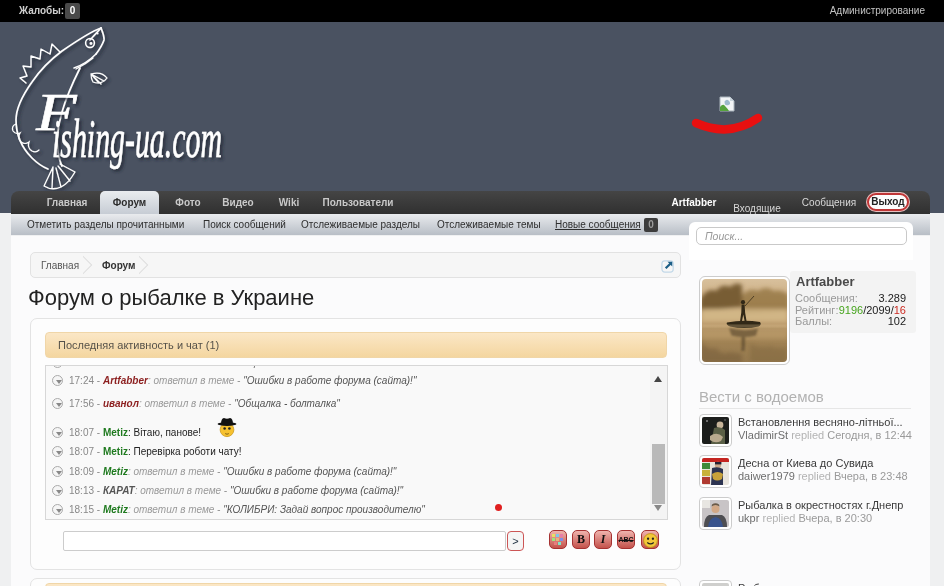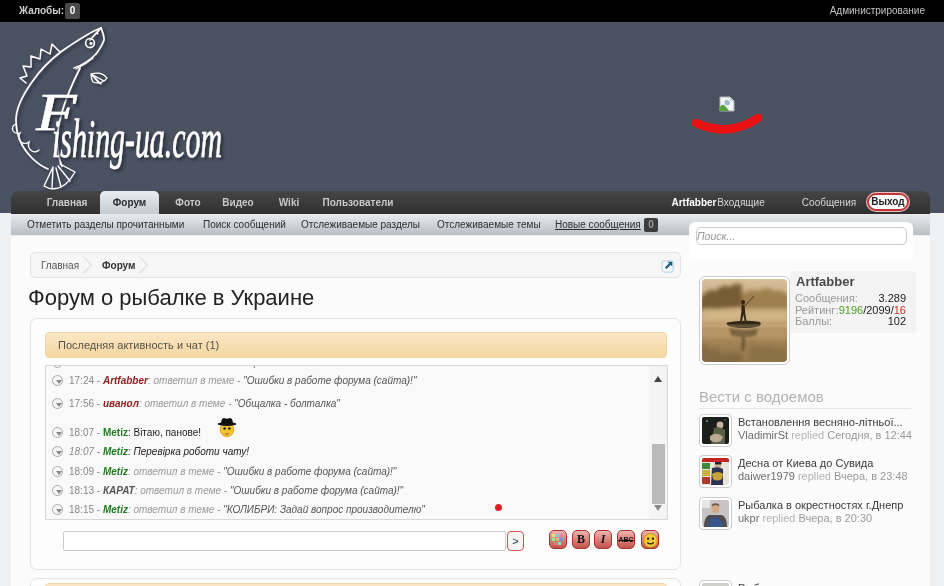--- a/index.html
+++ b/index.html
@@ -26,21 +26,21 @@
 
 #subnav { position:absolute; left:11px; top:214px; width:919px; height:21px; background:linear-gradient(#e9ebee,#b8bec6); }
 .snl { position:absolute; top:0; height:21px; line-height:21px; font-size:10px; color:#2e2e2e; }
 #snbadge { position:absolute; left:633px; top:3.5px; width:14px; height:14px; background:#3d3d3d; color:#9a9a9a; font-size:10px; font-weight:bold; text-align:center; line-height:14px; border-radius:2px; }
 
 
 #content { position:absolute; left:11px; top:236px; width:919px; height:350px; background:#fbfbfc; }
 
 
 #searchpanel { position:absolute; left:689px; top:222px; width:224px; height:38px; background:#fff; border-radius:6px 6px 0 0; }
-#searchinput { position:absolute; left:7px; top:5px; width:211px; height:18px; border:1px solid #c9c9c9; border-radius:5px; background:#fff; font-size:10.5px; font-style:italic; color:#999; line-height:16px; }
+#searchinput { position:absolute; left:7px; top:5px; width:211px; height:18px; border:1px solid #c9c9c9; border-radius:5px; background:#fff; font-size:10.5px; font-style:italic; color:#999; line-height:16px; padding-left:8px; }
 
 
 #crumb { position:absolute; left:30px; top:252px; width:651px; height:26px; background:#f6f6f6; border:1px solid #e2e2e2; border-radius:5px; }
 #crumb .c1 { position:absolute; left:10px; top:7px; font-size:10px; color:#555; }
 #crumb .c2 { position:absolute; left:71px; top:7px; font-size:10px; font-weight:bold; color:#333; }
 .chev { position:absolute; top:2px; width:14px; height:20px; overflow:hidden; }
 .chev:before { content:""; position:absolute; left:-10px; top:2px; width:14px; height:14px; border:1px solid #ddd; transform:rotate(45deg); }
 #crumbicon { position:absolute; left:630px; top:5px; width:15px; height:15px; }
 
 
@@ -145,21 +145,21 @@
   </svg>
 
   <div id="nav">
     <span class="tab" style="left:26px;width:60px;">Главная</span>
     <span id="tab-active">Форум</span>
     <span class="tab" style="left:157px;width:40px;">Фото</span>
     <span class="tab" style="left:207px;width:40px;">Видео</span>
     <span class="tab" style="left:258px;width:40px;">Wiki</span>
     <span class="tab" style="left:307px;width:80px;">Пользователи</span>
     <span class="navr" style="left:653px;width:60px;font-weight:bold;color:#fff;">Artfabber</span>
-    <span class="navr" style="left:700px;width:60px;">Входящие</span>
+    <span class="navr" style="left:716px;width:60px;margin-top:6px;">Входящие</span>
     <span class="navr" style="left:783px;width:70px;">Сообщения</span>
     <span id="btn-exit">Выход</span>
   </div>
 
   <div id="subnav">
     <span class="snl" style="left:16px;">Отметить разделы прочитанными</span>
     <span class="snl" style="left:192px;">Поиск сообщений</span>
     <span class="snl" style="left:290px;">Отслеживаемые разделы</span>
     <span class="snl" style="left:426px;">Отслеживаемые темы</span>
     <span class="snl" style="left:544px;text-decoration:underline;">Новые сообщения</span>
@@ -186,21 +186,21 @@
 
   <div id="title">Форум о рыбалке в Украине</div>
 
   <div id="chatpanel">
     <div id="chathdr">Последняя активность и чат (1)</div>
     <div id="chatbox">
       <div class="crow" style="top:-11px;"><span class="ic"></span>17:12 - <span class="nickgr">КАРАТ</span><span class="gtxt">: ответил в теме - </span><span class="qtxt">"Общалка - болталка"</span></div>
       <div class="crow" style="top:7px;"><span class="ic"></span>17:24 - <span class="nick">Artfabber</span><span class="gtxt">: ответил в теме - </span><span class="qtxt">"Ошибки в работе форума (сайта)!"</span></div>
       <div class="crow" style="top:30px;"><span class="ic"></span>17:56 - <span class="nick">иванол</span><span class="gtxt">: ответил в теме - </span><span class="qtxt">"Общалка - болталка"</span></div>
       <div class="crow" style="top:59px;"><span class="ic"></span>18:07 - <span class="nickgb">Metiz</span><span class="msg">: Вітаю, панове!</span></div>
-      <div class="crow" style="top:78px;font-style:italic;"><span class="ic"></span>18:07 - <span class="nickgb">Metiz</span><span class="msg">: Перевірка роботи чату!</span></div>
+      <div class="crow" style="top:78px;"><span class="ic"></span>18:07 - <span class="nickgb">Metiz</span><span class="msg">: Перевірка роботи чату!</span></div>
       <div class="crow" style="top:98px;"><span class="ic"></span>18:09 - <span class="nickg">Metiz</span><span class="gtxt">: ответил в теме - </span><span class="qtxt">"Ошибки в работе форума (сайта)!"</span></div>
       <div class="crow" style="top:117px;"><span class="ic"></span>18:13 - <span class="nickgr">КАРАТ</span><span class="gtxt">: ответил в теме - </span><span class="qtxt">"Ошибки в работе форума (сайта)!"</span></div>
       <div class="crow" style="top:136px;"><span class="ic"></span>18:15 - <span class="nickg">Metiz</span><span class="gtxt">: ответил в теме - </span><span class="qtxt">"КОЛИБРИ: Задай вопрос производителю"</span></div>
 
       <svg class="abs" style="left:170px;top:50px;" width="22" height="22" viewBox="0 0 24 24">
         <circle cx="12" cy="15" r="7.5" fill="#f6c12f" stroke="#c79416" stroke-width="0.8"></circle>
         <circle cx="9.4" cy="13.6" r="1.4" fill="#222"></circle>
           <circle cx="14.6" cy="13.6" r="1.4" fill="#222"></circle>
         <path d="M10 19.2 q2 1.4 4 0" stroke="#7a5b10" stroke-width="1" fill="none"></path>
         <ellipse cx="12" cy="8.8" rx="10.3" ry="2" fill="#111"></ellipse>

